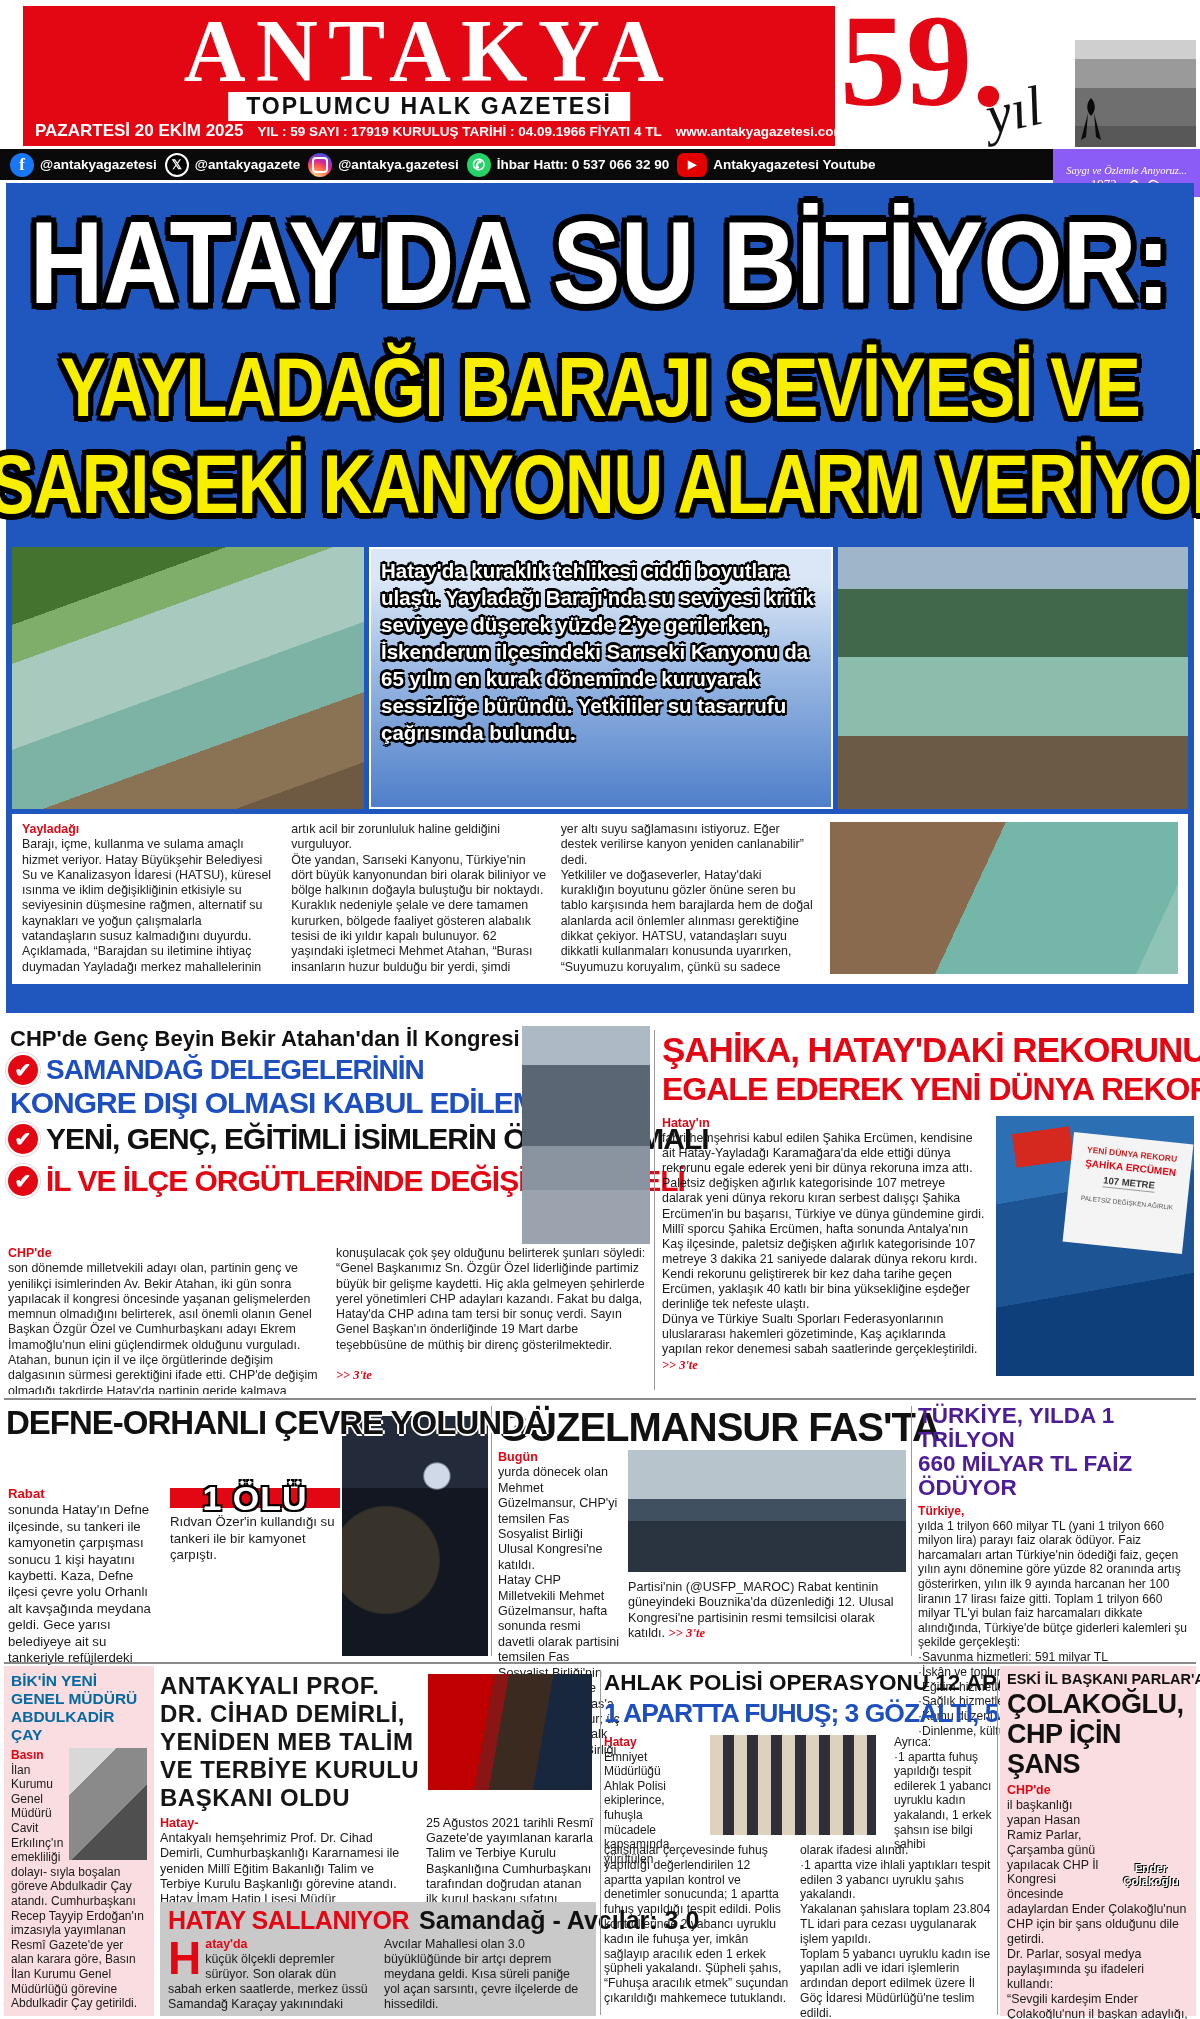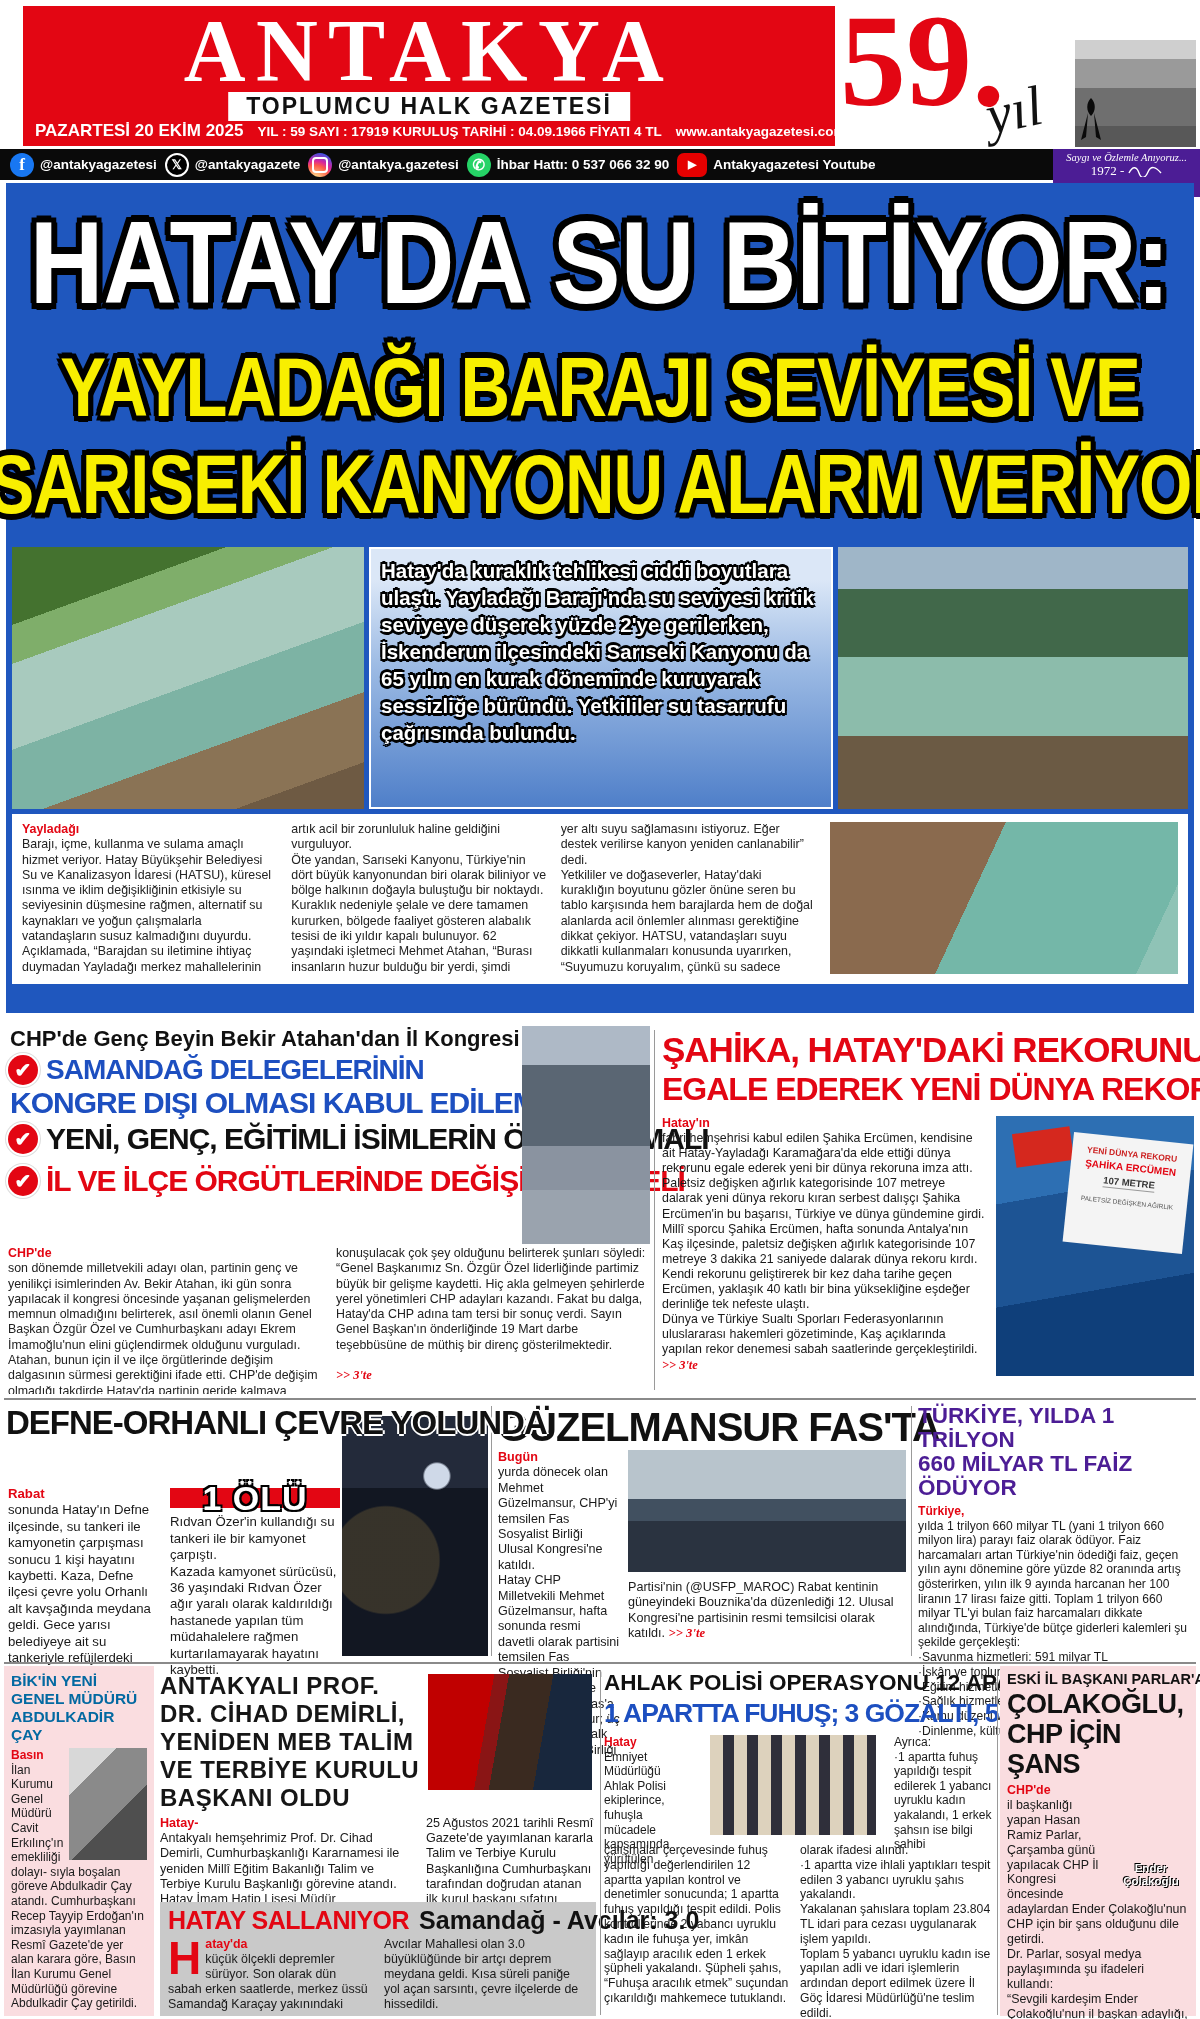--- a/index.html
+++ b/index.html
@@ -36,22 +36,22 @@
       align-items:center;gap:8px;padding:0 10px;box-sizing:border-box;}
   .soc{display:flex;align-items:center;gap:6px;color:#fff;font-weight:bold;font-size:13.5px;white-space:nowrap;}
   .icon{width:24px;height:24px;border-radius:50%;display:flex;align-items:center;justify-content:center;
       color:#fff;font-weight:bold;flex:none;box-sizing:border-box;}
   .icon.fb{background:#1877f2;font-family:"Liberation Serif",serif;font-size:17px;}
   .icon.xx{background:#000;border:2px solid #fff;font-size:13px;}
   .icon.ig{background:radial-gradient(circle at 30% 110%,#fdf497 0%,#fd5949 45%,#d6249f 60%,#285aeb 90%);}
   .ig-in{width:12px;height:12px;border:2px solid #fff;border-radius:4px;}
   .icon.wa{background:#25d366;font-size:15px;}
   .icon.yt{background:#e50000;border-radius:7px;width:30px;font-size:11px;}
-  #memorial-strip{left:1053px;top:149px;width:147px;height:48px;background:#4c1d95;color:#fff;
-      text-align:center;line-height:13px;padding-top:2px;box-sizing:border-box;
+  #memorial-strip{left:1053px;top:149px;width:147px;height:48px;background:#8b5cf6;color:#fff;
+      text-align:center;line-height:13px;padding-top:15px;box-sizing:border-box;
       font-family:"Liberation Serif",serif;}
   #memorial-strip .m1{font-size:10.5px;font-style:italic;}
   #memorial-strip .m2{font-size:13px;display:flex;align-items:center;justify-content:center;gap:4px;}
   
   #top-story{left:6px;top:183px;width:1188px;height:830px;background:#1f57be;box-sizing:border-box;padding:4px 6px;}
   .mainline{display:block;text-align:center;font-weight:bold;white-space:nowrap;}
   #ts-h1{color:#fff;font-size:102px;line-height:152px;letter-spacing:0px;transform:scale(1.0,1.15);
       text-shadow:-5px -5px 0 #000,5px -5px 0 #000,-5px 5px 0 #000,5px 5px 0 #000,0 6px 0 #000,0 -6px 0 #000,6px 0 0 #000,-6px 0 0 #000;}
   .yellowline{color:#f8ef00;font-size:66px;letter-spacing:-1px;transform:scale(1.04,1.25);
       text-shadow:-4px -4px 0 #000,4px -4px 0 #000,-4px 4px 0 #000,4px 4px 0 #000,0 5px 0 #000,0 -5px 0 #000,5px 0 0 #000,-5px 0 0 #000;}
@@ -349,21 +349,20 @@
       <span class="defh">DEFNE-ORHANLI ÇEVRE YOLUNDA</span>
     </h2>
     <div id="defne-cols">
       <div class="c1">
         <p><span class="lead">Rabat</span>
            <span>sonunda Hatay'ın Defne ilçesinde, su tankeri ile kamyonetin çarpışması sonucu 1 kişi hayatını kaybetti. Kaza, Defne ilçesi çevre yolu Orhanlı alt kavşağında meydana geldi. Gece yarısı belediyeye ait su tankeriyle refüjlerdeki ağaçların sulaması yapıldığı sırada,</span></p>
       </div>
       <div class="c2">
         <div id="olu-badge">1 ÖLÜ</div>
         <p>Rıdvan Özer'in kullandığı su tankeri ile bir kamyonet çarpıştı.</p>
-        <p>Kazada kamyonet sürücüsü, 36 yaşındaki Rıdvan Özer ağır yaralı olarak kaldırıldığı hastanede yapılan tüm müdahalelere rağmen kurtarılamayarak hayatını kaybetti.</p>
       </div>
     </div>
   </div>
   <div class="vrule" style="left:491px;top:1406px;height:250px;"></div>
 
   <div class="abs" id="guzel">
     <h2>GÜZELMANSUR FAS'TA</h2>
     <div id="guzel-flex">
       <div class="c1">
         <p><span class="lead">Bugün</span>

